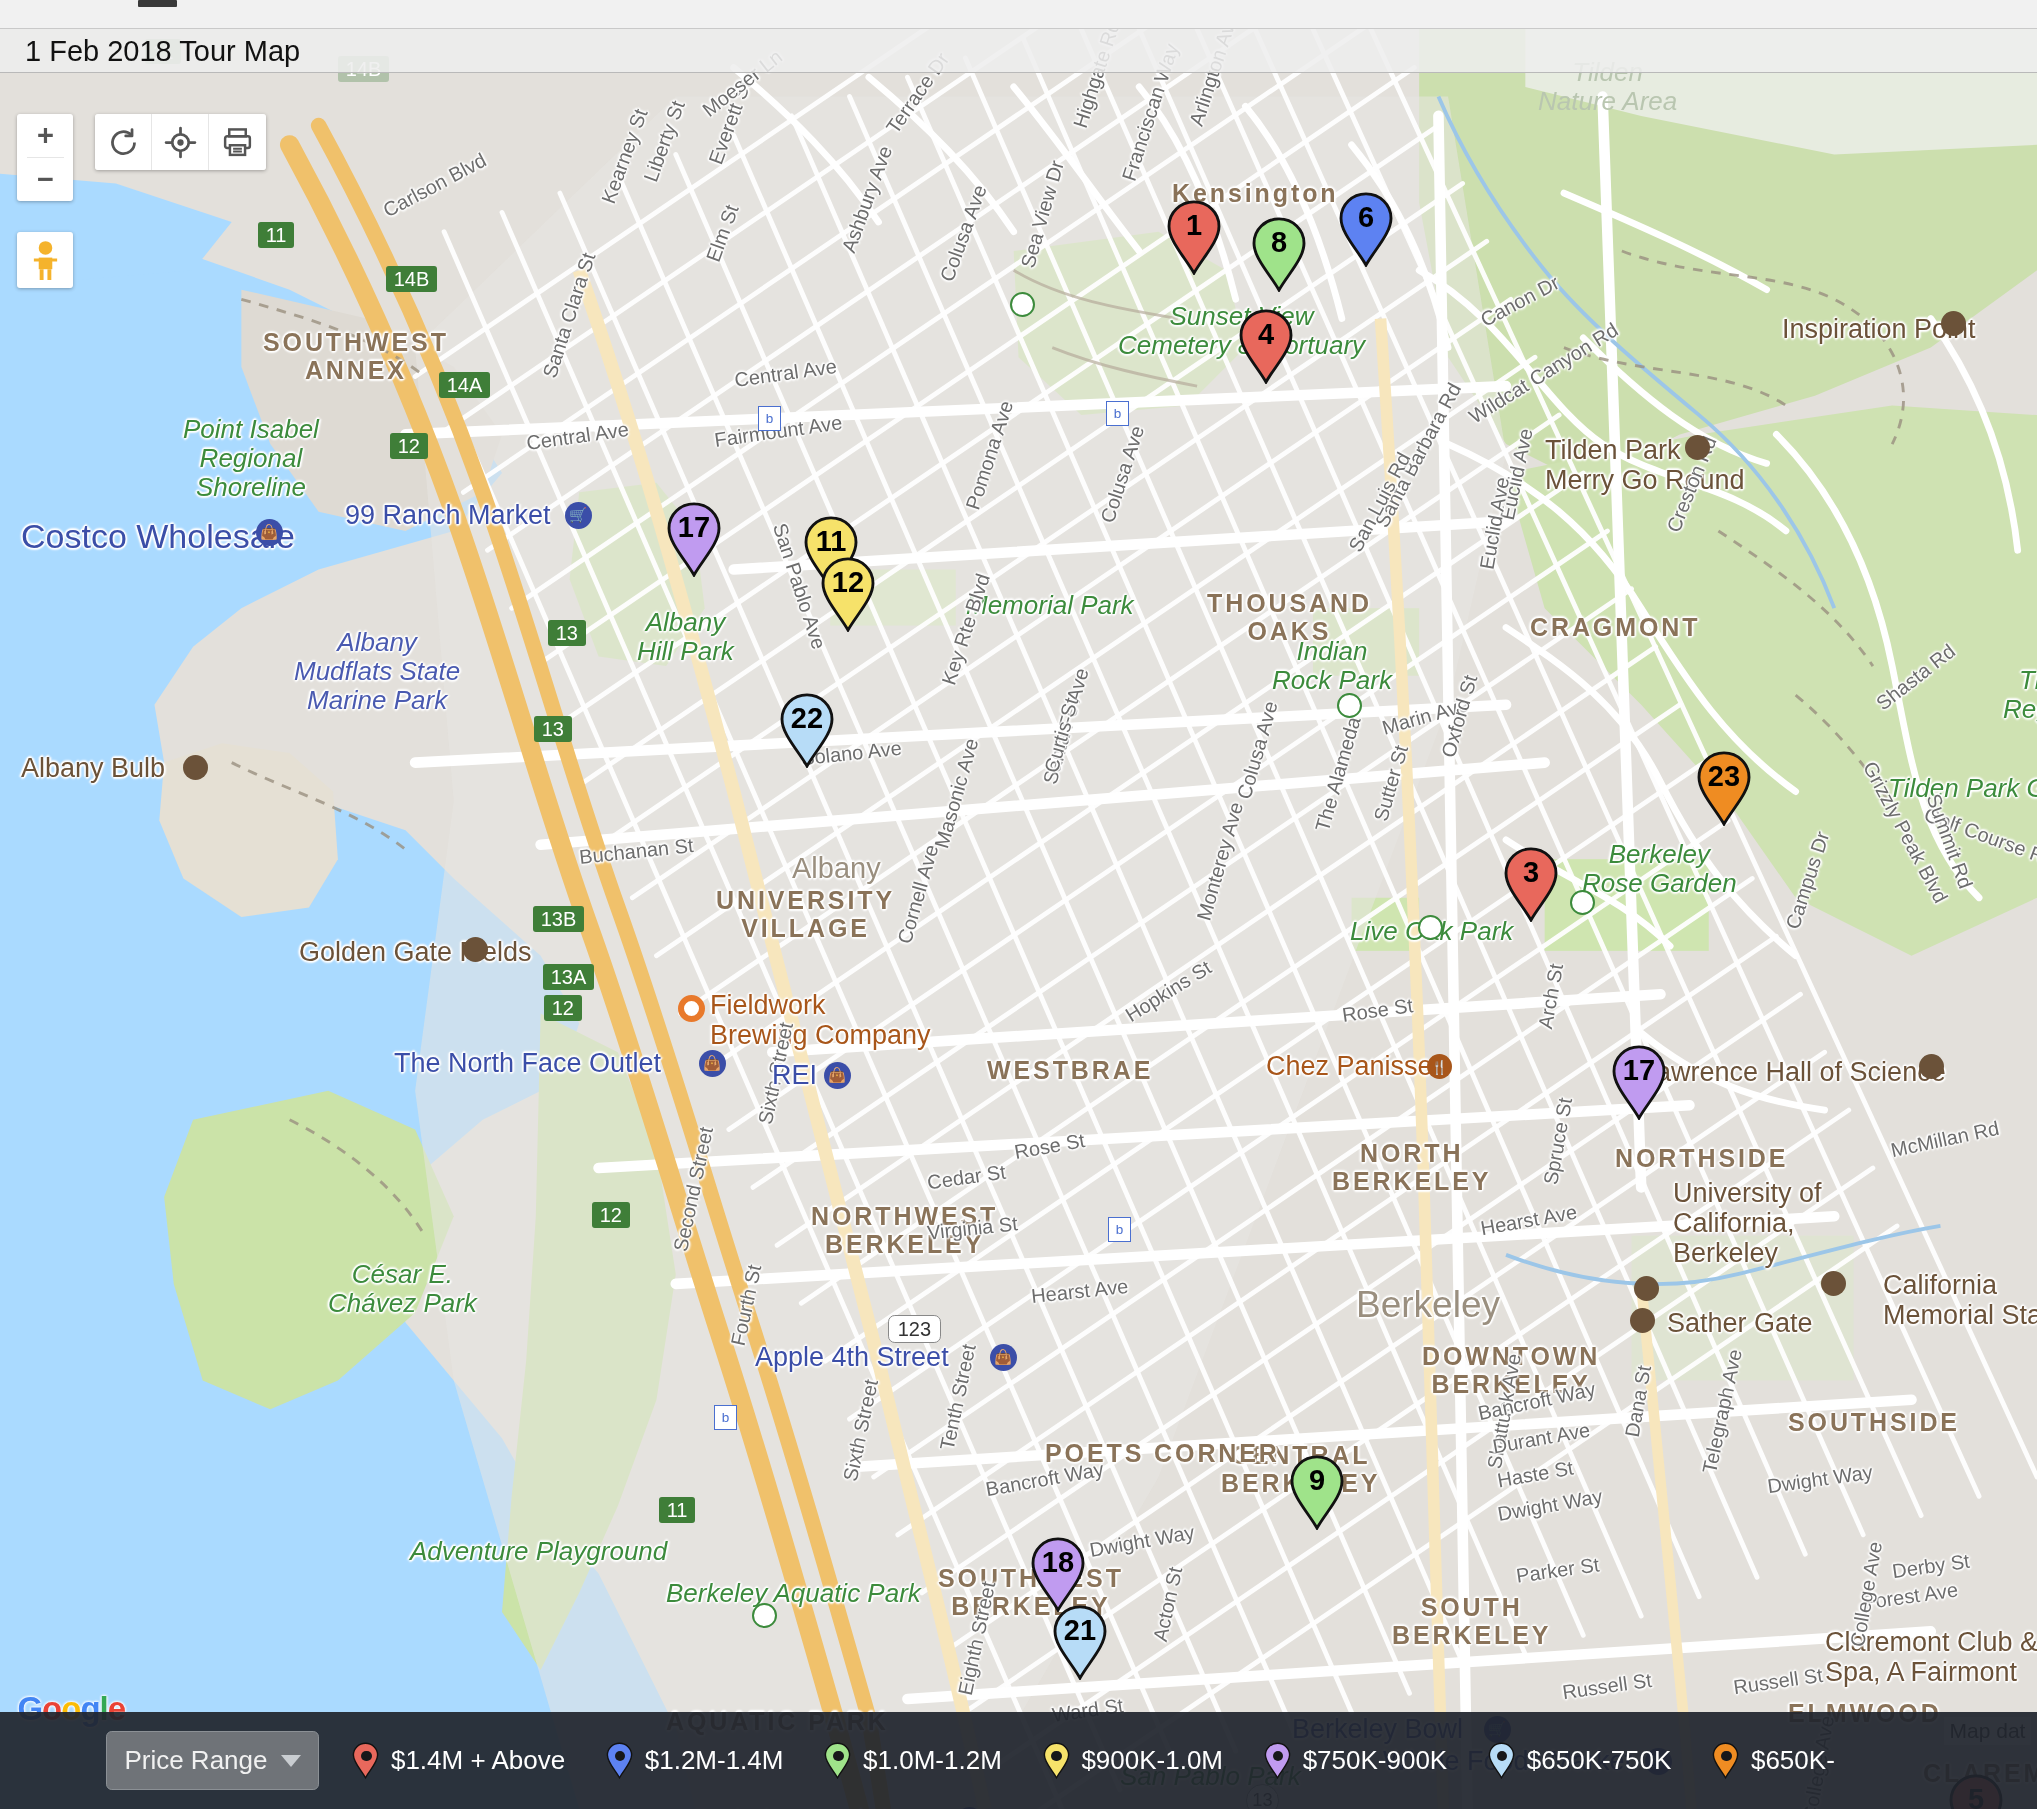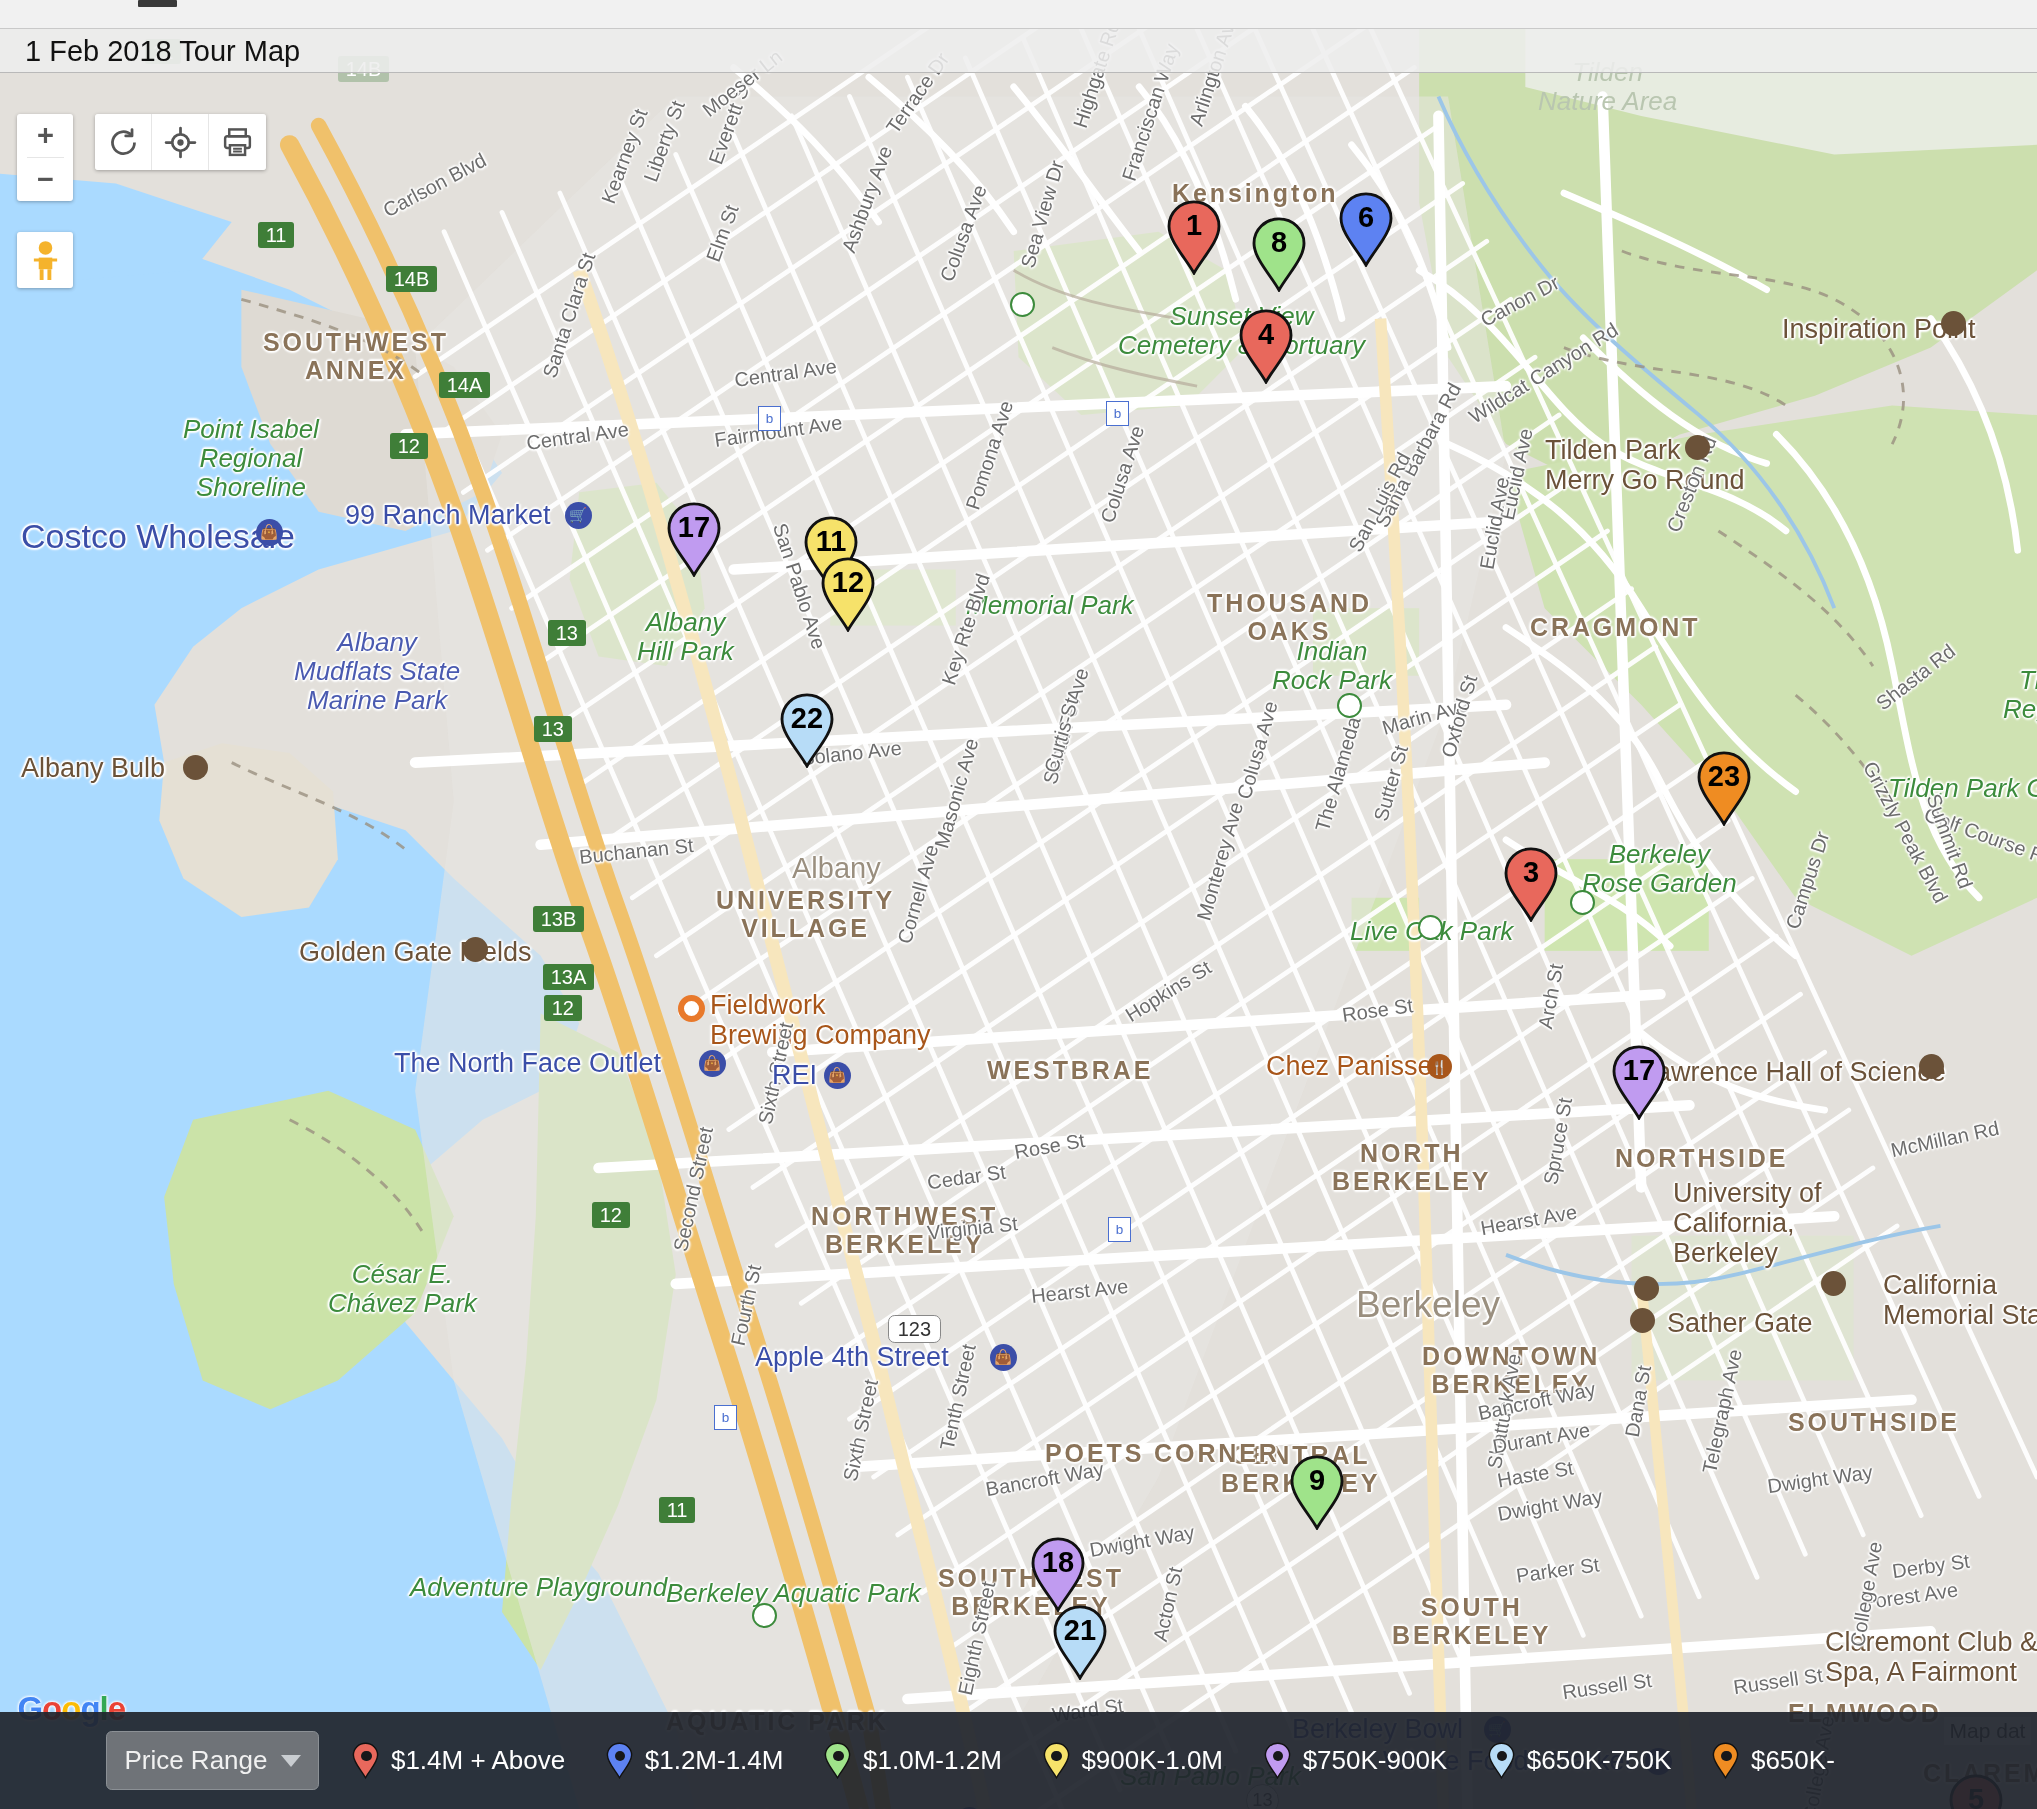--- a/index.html
+++ b/index.html
@@ -386,21 +386,21 @@
         <div class="lbl park" style="left: 637px; top: 579px; font-size: 26px;">Albany
 Hill Park</div>
         <div class="lbl park" style="left: 966px; top: 562px; font-size: 26px;">Memorial Park</div>
         <div class="lbl park" style="left: 1272px; top: 608px; font-size: 26px;">Indian
 Rock Park</div>
         <div class="lbl park" style="left: 1582px; top: 811px; font-size: 26px;">Berkeley
 Rose Garden</div>
         <div class="lbl park" style="left: 1350px; top: 888px; font-size: 26px;">Live Oak Park</div>
         <div class="lbl park" style="left: 328px; top: 1231px; font-size: 26px;">César E.
 Chávez Park</div>
-        <div class="lbl park" style="left: 410px; top: 1544px; font-size: 26px;">Adventure Playground</div>
+        <div class="lbl park" style="left: 410px; top: 1508px; font-size: 26px;">Adventure Playground</div>
         <div class="lbl park" style="left: 666px; top: 1550px; font-size: 26px;">Berkeley Aquatic Park</div>
         <div class="lbl park" style="left: 1118px; top: 273px; font-size: 26px;">Sunset View
 Cemetery &amp; Mortuary</div>
         <div class="lbl park" style="left: 1888px; top: 745px; font-size: 26px;">Tilden Park Golf Course</div>
         <div class="lbl park" style="left: 2003px; top: 637px; font-size: 26px;">Tilden
 Regional</div>
         <div class="lbl park" style="left: 1120px; top: 1733px; font-size: 26px;">San Pablo Park</div>
         <div class="lbl faint" style="left: 1538px; top: 29px; font-size: 26px;">Tilden
 Nature Area</div>
         <div class="lbl poiblu" style="left: 294px; top: 599px; font-size: 26px;">Albany

